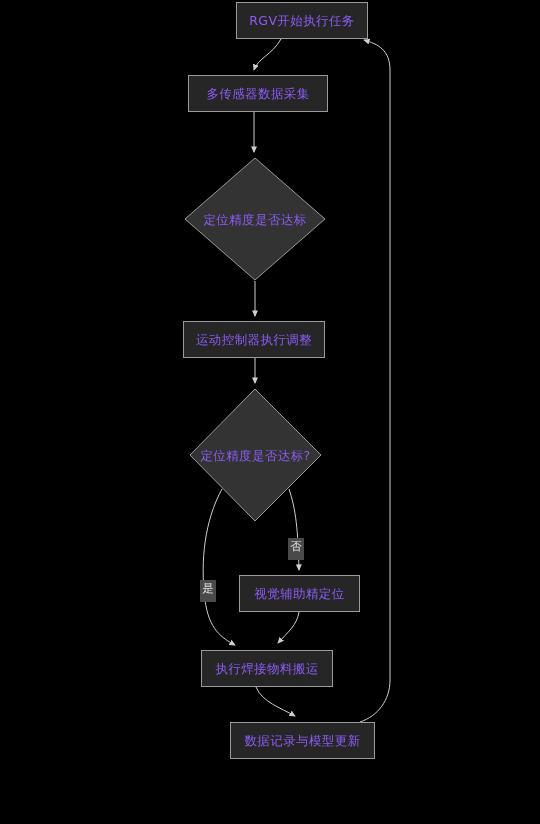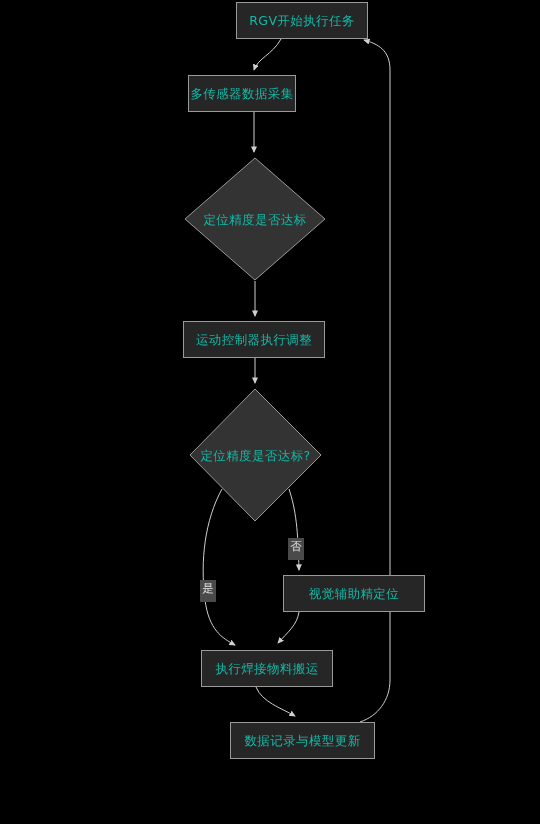--- a/index.html
+++ b/index.html
@@ -26,21 +26,21 @@
     width: 540px;
     height: 824px;
     pointer-events: none;
   }
   .node {
     position: absolute;
     box-sizing: border-box;
     display: flex;
     align-items: center;
     justify-content: center;
-    color: #14b8a6;
+    color: #8b5cf6;
     font-size: 12.5px;
     line-height: 1.2;
     letter-spacing: 0.4px;
     white-space: nowrap;
     z-index: 2;
   }
   .node-process {
     background: #262626;
     border: 1px solid #9a9a9a;
   }
@@ -101,21 +101,21 @@
 
     <path d="M 256,687 C 262,702 281,708 295,716" fill="none" stroke="#cfcfcf" stroke-width="1" marker-end="url(#arrowhead)"></path>
 
     <path d="M 360,722 C 378,716 390,700 390,680 L 390,70 C 390,50 378,44 364,40" fill="none" stroke="#cfcfcf" stroke-width="1" marker-end="url(#arrowhead)"></path>
   </svg>
 
   <div class="node node-process" style="left:236px; top:2px; width:132px; height:37px;">
     <span>RGV开始执行任务</span>
   </div>
 
-  <div class="node node-process" style="left:188px; top:75px; width:108px; height:37px;">
+  <div class="node node-process" style="left:188px; top:75px; width:140px; height:37px;">
     <span>多传感器数据采集</span>
   </div>
 
   <div class="node node-decision" style="left:184px; top:157px; width:142px; height:124px;">
     <svg class="diamond-shape" viewBox="0 0 142 124" preserveAspectRatio="none">
       <polygon points="71,1 141,62 71,123 1,62" fill="#333333" stroke="#9a9a9a" stroke-width="1"></polygon>
     </svg>
     <span class="diamond-label">定位精度是否达标</span>
   </div>
 
@@ -123,21 +123,21 @@
     <svg class="diamond-shape" viewBox="0 0 133 134" preserveAspectRatio="none">
       <polygon points="66,1 132,67 66,133 1,67" fill="#333333" stroke="#9a9a9a" stroke-width="1"></polygon>
     </svg>
     <span class="diamond-label">定位精度是否达标?</span>
   </div>
 
   <div class="node node-process" style="left:183px; top:321px; width:142px; height:37px;">
     <span>运动控制器执行调整</span>
   </div>
 
-  <div class="node node-process" style="left:239px; top:575px; width:142px; height:37px;margin-left:44px;">
+  <div class="node node-process" style="left:239px; top:575px; width:121px; height:37px;">
     <span>视觉辅助精定位</span>
   </div>
 
   <div class="node node-process" style="left:188px; top:650px; width:132px; height:37px;margin-left:13px;">
     <span>执行焊接物料搬运</span>
   </div>
 
   <div class="node node-process" style="left:230px; top:722px; width:145px; height:37px;">
     <span>数据记录与模型更新</span>
   </div>

